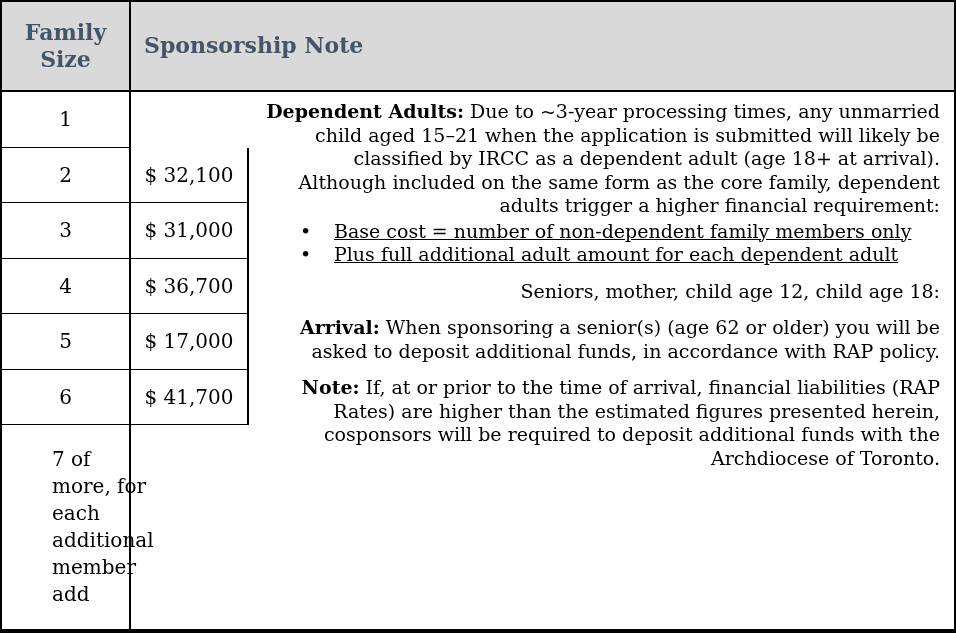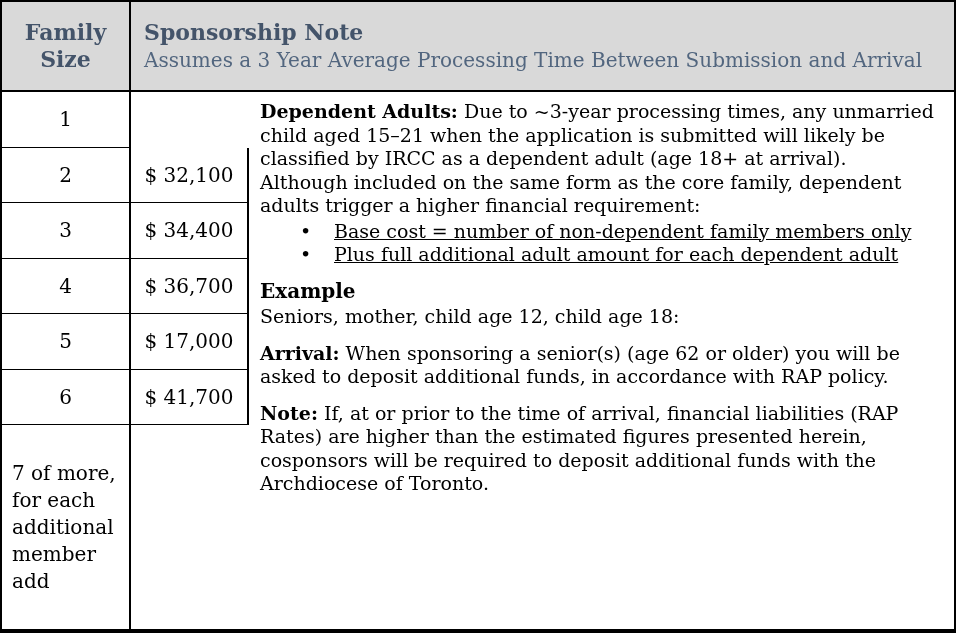--- a/index.html
+++ b/index.html
@@ -76,38 +76,40 @@
     border-bottom: 1.5px solid #000000;
     display: flex;
     align-items: center;
     justify-content: center;
     font-size: 20px;
     color: #000000;
     text-align: center;
   }
   .size-cell.last, .cost-cell.last {
     border-bottom: none;
+    margin-left: 40px;
   }
   .size-cell.last {
     justify-content: flex-start;
     text-align: left;
     padding: 0 6px 0 10px;
     line-height: 1.35;
   }
   
   .notes-panel {
     grid-column: 3;
     grid-row: 2 / 9;
     padding: 8px 14px 8px 11px;
     font-size: 19px;
     line-height: 23.5px;
     color: #000000;
   }
   .notes-panel p {
     margin: 0 0 2px 0;
+    text-align: right;
   }
   .notes-panel .blk {
     margin-bottom: 13px;
   }
   .notes-panel .blk:last-child {
     margin-bottom: 16px;
   }
   .bold-lead {
     font-weight: bold;
   }
@@ -138,53 +140,51 @@
 
 <div class="doc">
   <div class="cost-table">
 
     <div class="cell hdr hdr-family">
       <span>Family</span>
       <span>Size</span>
     </div>
     <div class="cell hdr hdr-cost">
       <span class="title">Sponsorship Note</span>
-      <span class="subtitle">Assumes a 3 Year Average Processing Time Between Submission and Arrival</span>
     </div>
 
     <div class="cell notes-panel">
       <div class="blk">
         <p><span class="bold-lead">Dependent Adults:</span><span> Due to ~3-year processing times, any unmarried child aged 15–21 when the application is submitted will likely be classified by IRCC as a dependent adult (age 18+ at arrival). Although included on the same form as the core family, dependent adults trigger a higher financial requirement:</span></p>
         <ul class="note-bullets">
           <li>Base cost = number of non-dependent family members only</li>
           <li>Plus full additional adult amount for each dependent adult</li>
         </ul>
       </div>
 
       <div class="blk">
-        <p class="example-heading">Example</p>
         <p>Seniors, mother, child age 12, child age 18:</p>
       </div>
 
       <div class="blk">
         <p><span class="bold-lead">Arrival:</span><span> When sponsoring a senior(s) (age 62 or older) you will be asked to deposit additional funds, in accordance with RAP policy.</span></p>
       </div>
 
       <div class="blk">
         <p><span class="bold-lead">Note:</span><span> If, at or prior to the time of arrival, financial liabilities (RAP Rates) are higher than the estimated figures presented herein, cosponsors will be required to deposit additional funds with the Archdiocese of Toronto.</span></p>
       </div>
     </div>
 
     <div class="cell size-cell" style="grid-column:1;grid-row:2">1</div>
 
     <div class="cell size-cell" style="grid-column:1;grid-row:3">2</div>
     <div class="cell cost-cell" style="grid-column:2;grid-row:3">$ 32,100</div>
 
     <div class="cell size-cell" style="grid-column:1;grid-row:4">3</div>
-    <div class="cell cost-cell" style="grid-column:2;grid-row:4">$ 34,400</div>
+    <div class="cell cost-cell" style="grid-column:2;grid-row:4">$ 31,000</div>
 
     <div class="cell size-cell" style="grid-column:1;grid-row:5">4</div>
     <div class="cell cost-cell" style="grid-column:2;grid-row:5">$ 36,700</div>
 
     <div class="cell size-cell" style="grid-column:1;grid-row:6">5</div>
     <div class="cell cost-cell" style="grid-column:2;grid-row:6">$ 17,000</div>
 
     <div class="cell size-cell" style="grid-column:1;grid-row:7">6</div>
     <div class="cell cost-cell" style="grid-column:2;grid-row:7">$ 41,700</div>
 

